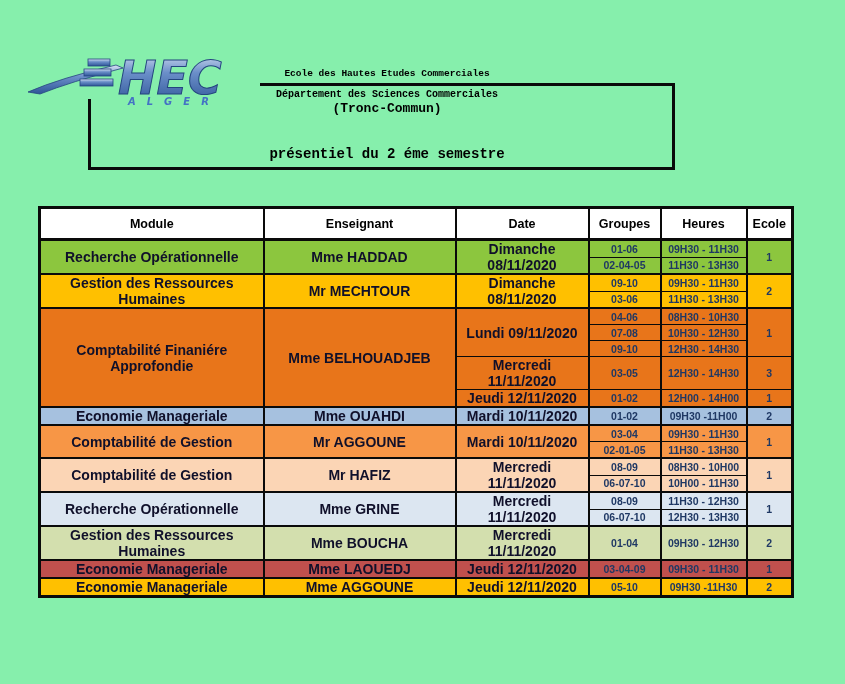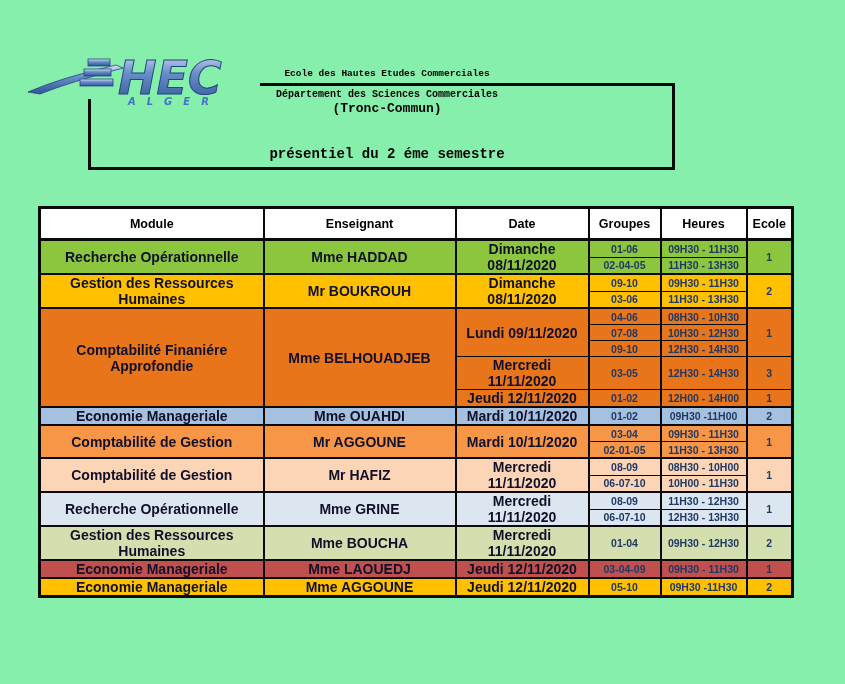--- a/index.html
+++ b/index.html
@@ -100,21 +100,21 @@
           <td class="amphi-cell" rowspan="2">1</td>
         </tr>
         <tr style="background-color: rgb(140, 198, 62);">
           <td class="groupes-cell">02-04-05</td>
           <td class="heures-cell">11H30 - 13H30</td>
         </tr>
       </tbody>
       <tbody>
         <tr style="background-color: rgb(255, 192, 0);">
           <td class="module-cell" rowspan="2">Gestion des Ressources Humaines</td>
-          <td class="enseignant-cell" rowspan="2">Mr BOUKROUH</td>
+          <td class="enseignant-cell" rowspan="2">Mr MECHTOUR</td>
           <td class="date-cell" rowspan="2">Dimanche 08/11/2020</td>
           <td class="groupes-cell">09-10</td>
           <td class="heures-cell">09H30 - 11H30</td>
           <td class="amphi-cell" rowspan="2">2</td>
         </tr>
         <tr style="background-color: rgb(255, 192, 0);">
           <td class="groupes-cell">03-06</td>
           <td class="heures-cell">11H30 - 13H30</td>
         </tr>
       </tbody>

